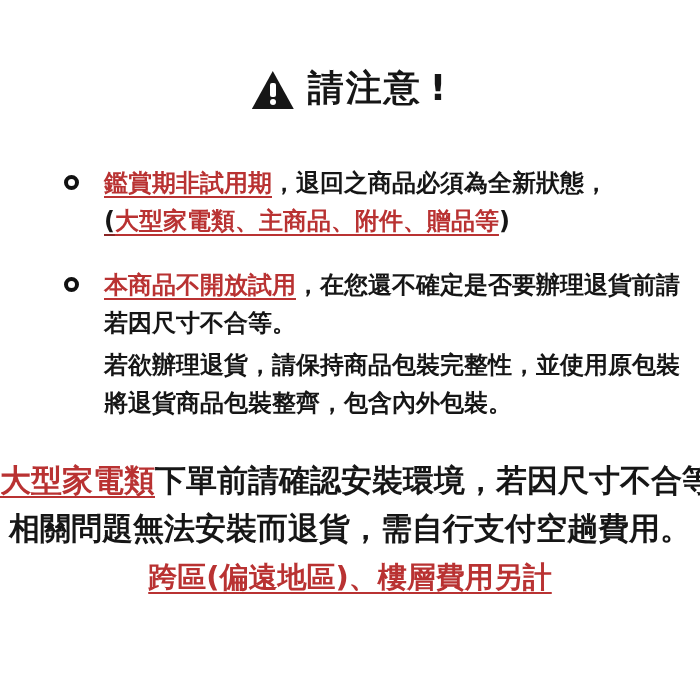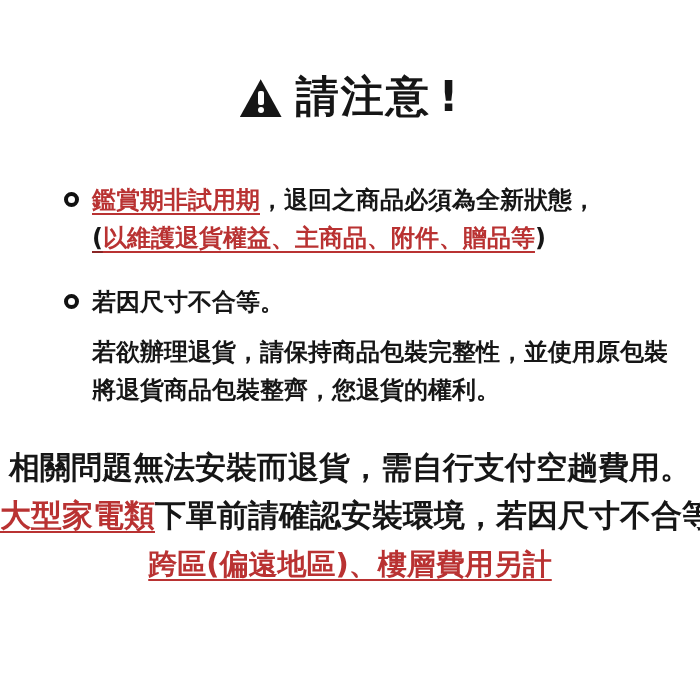--- a/index.html
+++ b/index.html
@@ -30,43 +30,43 @@
     position: absolute; left: 50%; top: 12px;
     width: 6px; height: 14px; margin-left: -3px;
     background: #ffffff; border-radius: 2px;
   }
   .tri-icon .bang-dot {
     position: absolute; left: 50%; bottom: 4px;
     width: 6px; height: 6px; margin-left: -3px;
     background: #ffffff; border-radius: 50%;
   }
   .page-title {
-    font-size: 43px; line-height: 1; letter-spacing: 2px;
+    font-size: 36px; line-height: 1; letter-spacing: 2px;
     white-space: nowrap;
   }
   .page-title .excl { margin-left: 8px; }
 
   
   .notice-list {
     margin: 34px 40px 0 64px;
     font-size: 24px;
   }
-  .notice-item { display: flex; gap: 13px; }
+  .notice-item { display: flex; gap: 25px; }
   .notice-item + .notice-item { margin-top: 26px; }
   .bullet-ring {
     flex: 0 0 auto;
     width: 7px; height: 7px;
     border: 4px solid #111111;
     border-radius: 50%;
     margin-top: 11px;
     background: #ffffff;
   }
   .item-body { flex: 1; }
   .item-body p { margin: 0; line-height: 38px; white-space: nowrap; }
-  .item-body p.para-gap { margin-top: 12px; }
+  .item-body p.para-gap { margin-top: 4px; }
 
   .red-u {
     color: #b93232;
     text-decoration: underline;
     text-decoration-color: #b93232;
     text-decoration-thickness: 2px;
     text-underline-offset: 5px;
   }
   .paren-u {
     color: #161616;
@@ -103,34 +103,35 @@
     </span>
     <h1 class="page-title"><span>請注意</span><span class="excl">!</span></h1>
   </div>
 
   <div class="notice-list">
 
     <div class="notice-item">
       <span class="bullet-ring"></span>
       <div class="item-body">
         <p><span class="red-u">鑑賞期非試用期</span><span>，退回之商品必須為全新狀態，</span></p>
-        <p><span class="paren-u">(</span><span class="red-u">以維護退貨權益、主商品、附件、贈品等</span><span class="paren">)</span></p>
+        <p><span class="paren-u">(</span><span class="red-u">大型家電類、主商品、附件、贈品等</span><span class="paren">)</span></p>
       </div>
     </div>
 
     <div class="notice-item">
       <span class="bullet-ring"></span>
       <div class="item-body">
+        <p><span class="red-u">本商品不開放試用</span><span>，在您還不確定是否要辦理退貨前請</span></p>
         <p>若因尺寸不合等。</p>
         <p class="para-gap">若欲辦理退貨，請保持商品包裝完整性，並使用原包裝</p>
-        <p>將退貨商品包裝整齊，您退貨的權利。</p>
+        <p>將退貨商品包裝整齊，包含內外包裝。</p>
       </div>
     </div>
 
   </div>
 
   <div class="footer-note">
+    <p><span class="red-u">大型家電類</span><span>下單前請確認安裝環境，若因尺寸不合等</span></p>
     <p>相關問題無法安裝而退貨，需自行支付空趟費用。</p>
-    <p><span class="red-u">大型家電類</span><span>下單前請確認安裝環境，若因尺寸不合等</span></p>
     <p class="f-line3-wrap"><span class="red-u f-line3">跨區(偏遠地區)、樓層費用另計</span></p>
   </div>
 
 </div>
 
 </body></html>

